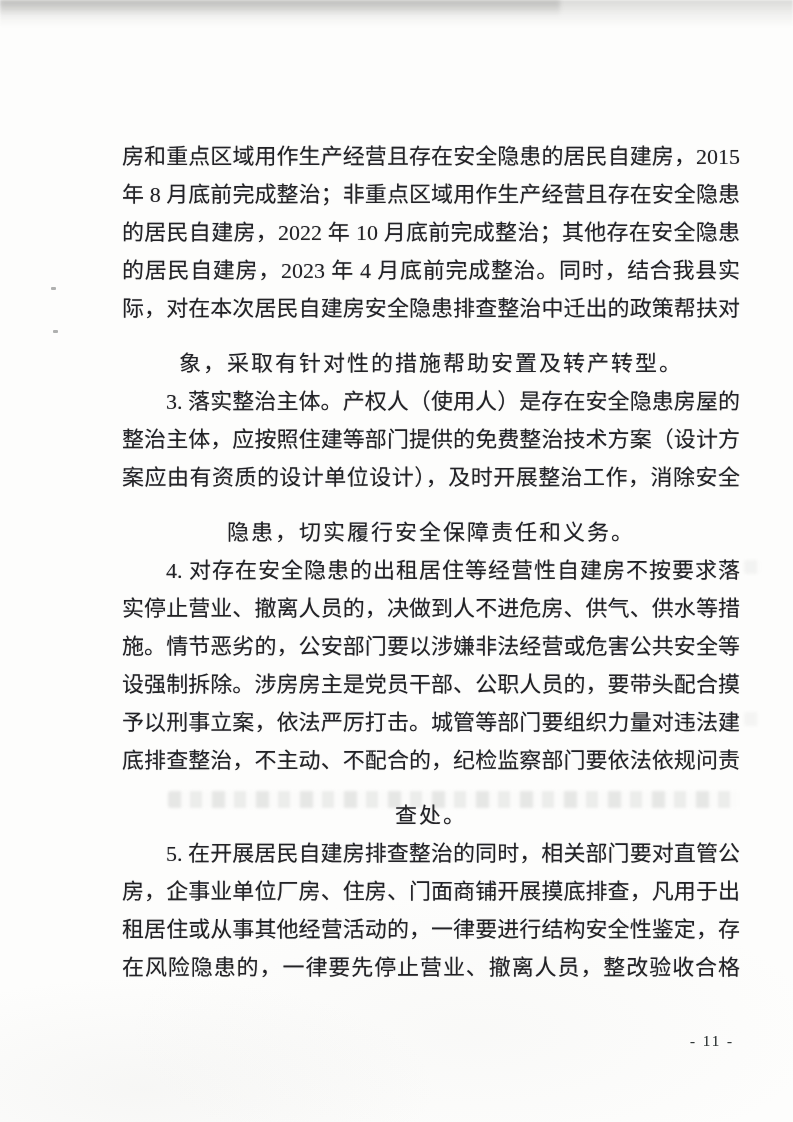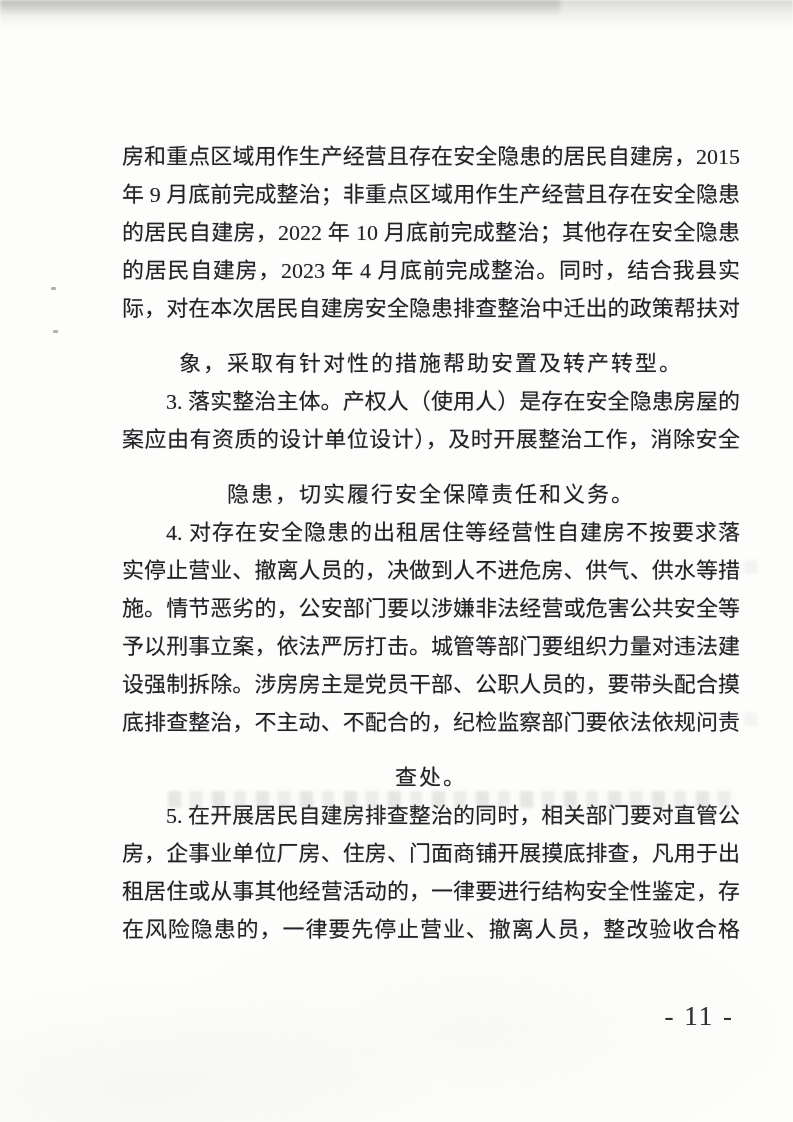--- a/index.html
+++ b/index.html
@@ -85,51 +85,52 @@
     text-indent: 2em;
   }
   .line.end {
     text-align: center;
     letter-spacing: 2px;
     margin-top: 17px;
   }
   
   .page-number {
     position: absolute;
-    top: 1001px;
+    top: 1033px;
     right: 59px;
-    font-size: 27px;
+    font-size: 15px;
     letter-spacing: 2px;
     color: #2e3434;
     text-shadow: 0 0 0.5px rgba(40,50,50,0.5);
   }
 </style>
 </head>
 <body>
 
 <main class="page">
 
   <div class="scan-band"></div>
   <div class="scan-band-dark"></div>
 
   <section class="textblock">
     <div class="line fill">房和重点区域用作生产经营且存在安全隐患的居民自建房，2015</div>
-    <div class="line fill">年 9 月底前完成整治；非重点区域用作生产经营且存在安全隐患</div>
+    <div class="line fill">年 8 月底前完成整治；非重点区域用作生产经营且存在安全隐患</div>
     <div class="line fill">的居民自建房，2022 年 10 月底前完成整治；其他存在安全隐患</div>
     <div class="line fill">的居民自建房，2023 年 4 月底前完成整治。同时，结合我县实</div>
     <div class="line fill">际，对在本次居民自建房安全隐患排查整治中迁出的政策帮扶对</div>
     <div class="line end">象，采取有针对性的措施帮助安置及转产转型。</div>
     <div class="line fill indent">3. 落实整治主体。产权人（使用人）是存在安全隐患房屋的</div>
+    <div class="line fill">整治主体，应按照住建等部门提供的免费整治技术方案（设计方</div>
     <div class="line fill">案应由有资质的设计单位设计），及时开展整治工作，消除安全</div>
     <div class="line end">隐患，切实履行安全保障责任和义务。</div>
     <div class="line fill indent">4. 对存在安全隐患的出租居住等经营性自建房不按要求落</div>
     <div class="line fill">实停止营业、撤离人员的，决做到人不进危房、供气、供水等措</div>
     <div class="line fill">施。情节恶劣的，公安部门要以涉嫌非法经营或危害公共安全等</div>
+    <div class="line fill">设强制拆除。涉房房主是党员干部、公职人员的，要带头配合摸</div>
     <div class="line fill">予以刑事立案，依法严厉打击。城管等部门要组织力量对违法建</div>
-    <div class="line fill">设强制拆除。涉房房主是党员干部、公职人员的，要带头配合摸</div>
     <div class="line fill">底排查整治，不主动、不配合的，纪检监察部门要依法依规问责</div>
     <div class="line end">查处。</div>
     <div class="line fill indent">5. 在开展居民自建房排查整治的同时，相关部门要对直管公</div>
     <div class="line fill">房，企事业单位厂房、住房、门面商铺开展摸底排查，凡用于出</div>
     <div class="line fill">租居住或从事其他经营活动的，一律要进行结构安全性鉴定，存</div>
     <div class="line fill">在风险隐患的，一律要先停止营业、撤离人员，整改验收合格后，</div>
   </section>
 
   <div class="bleed bleed-row" style="left:168px; top:791px; width:570px; height:17px;"></div>
 

